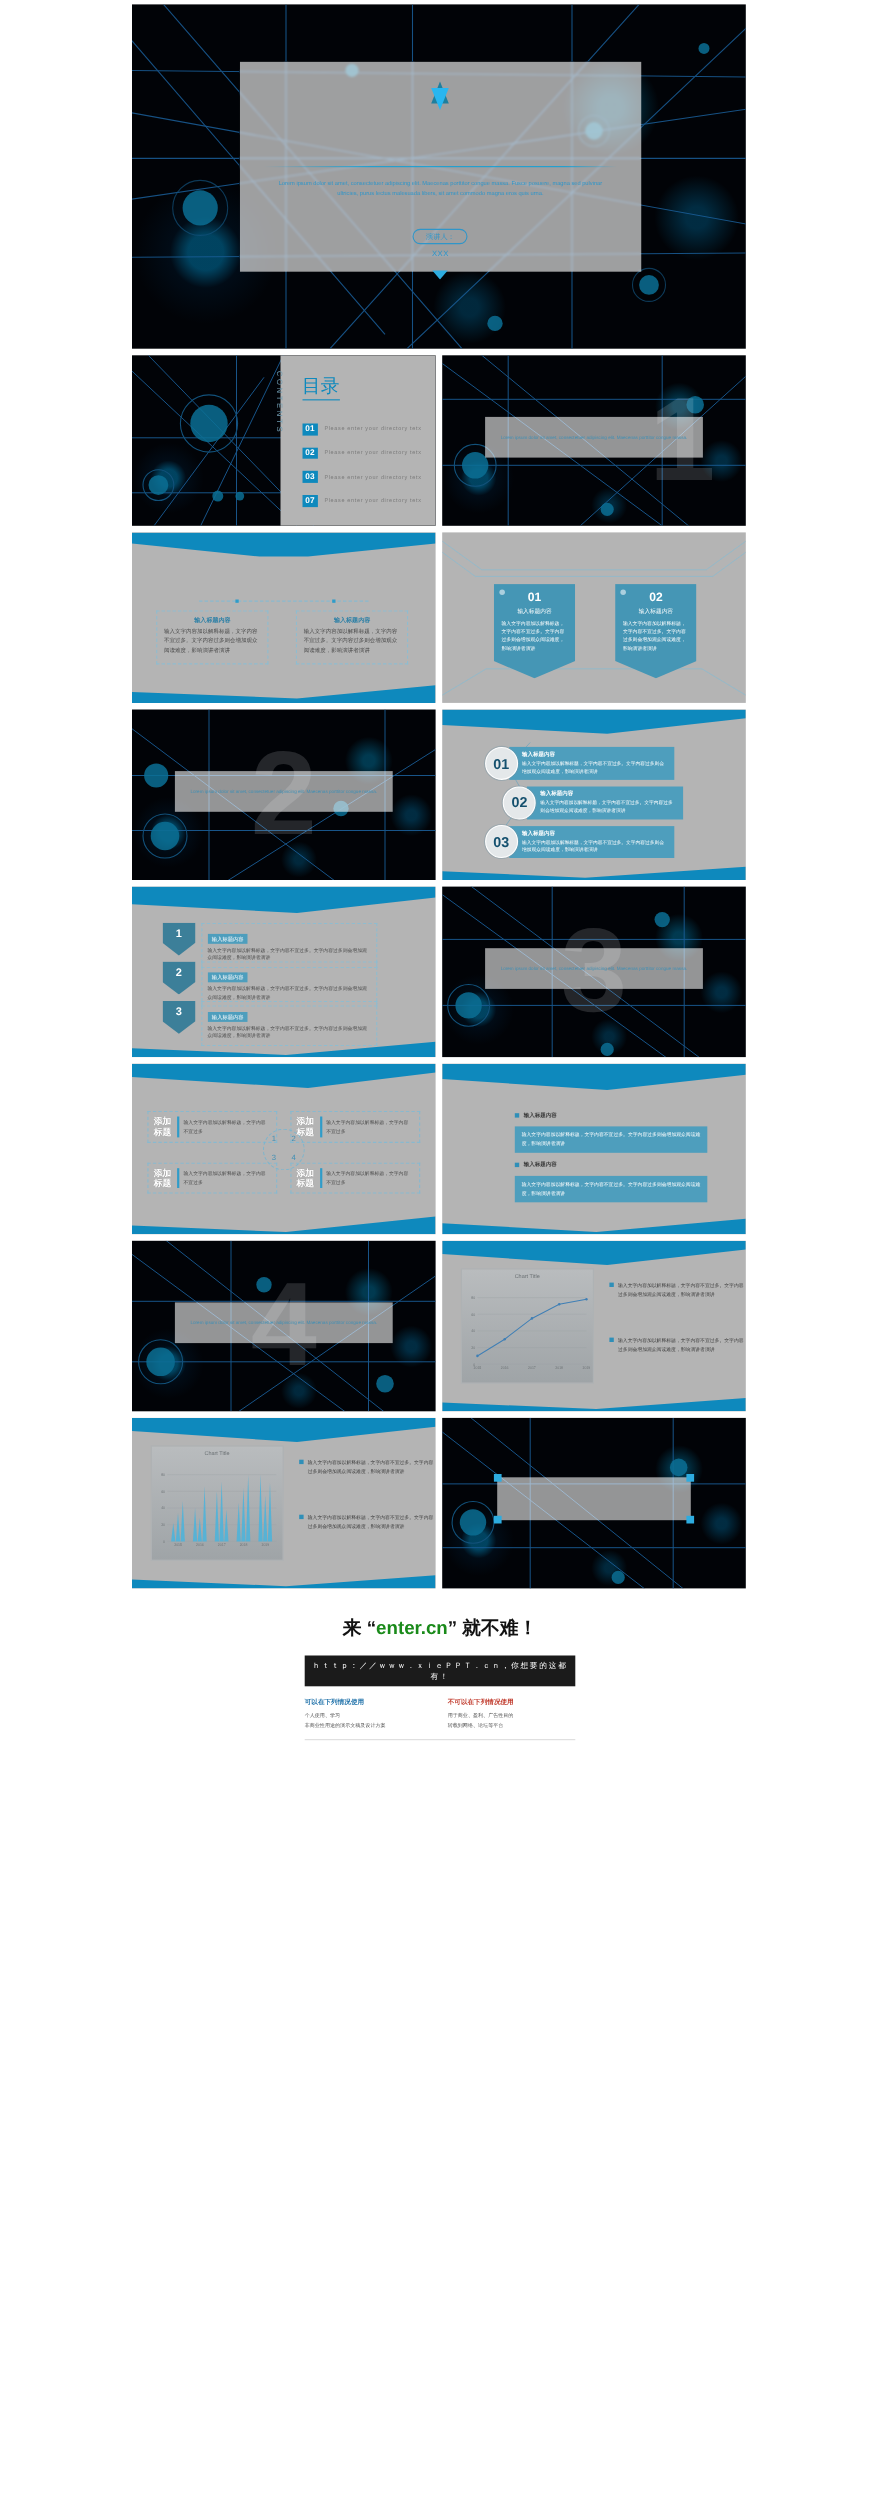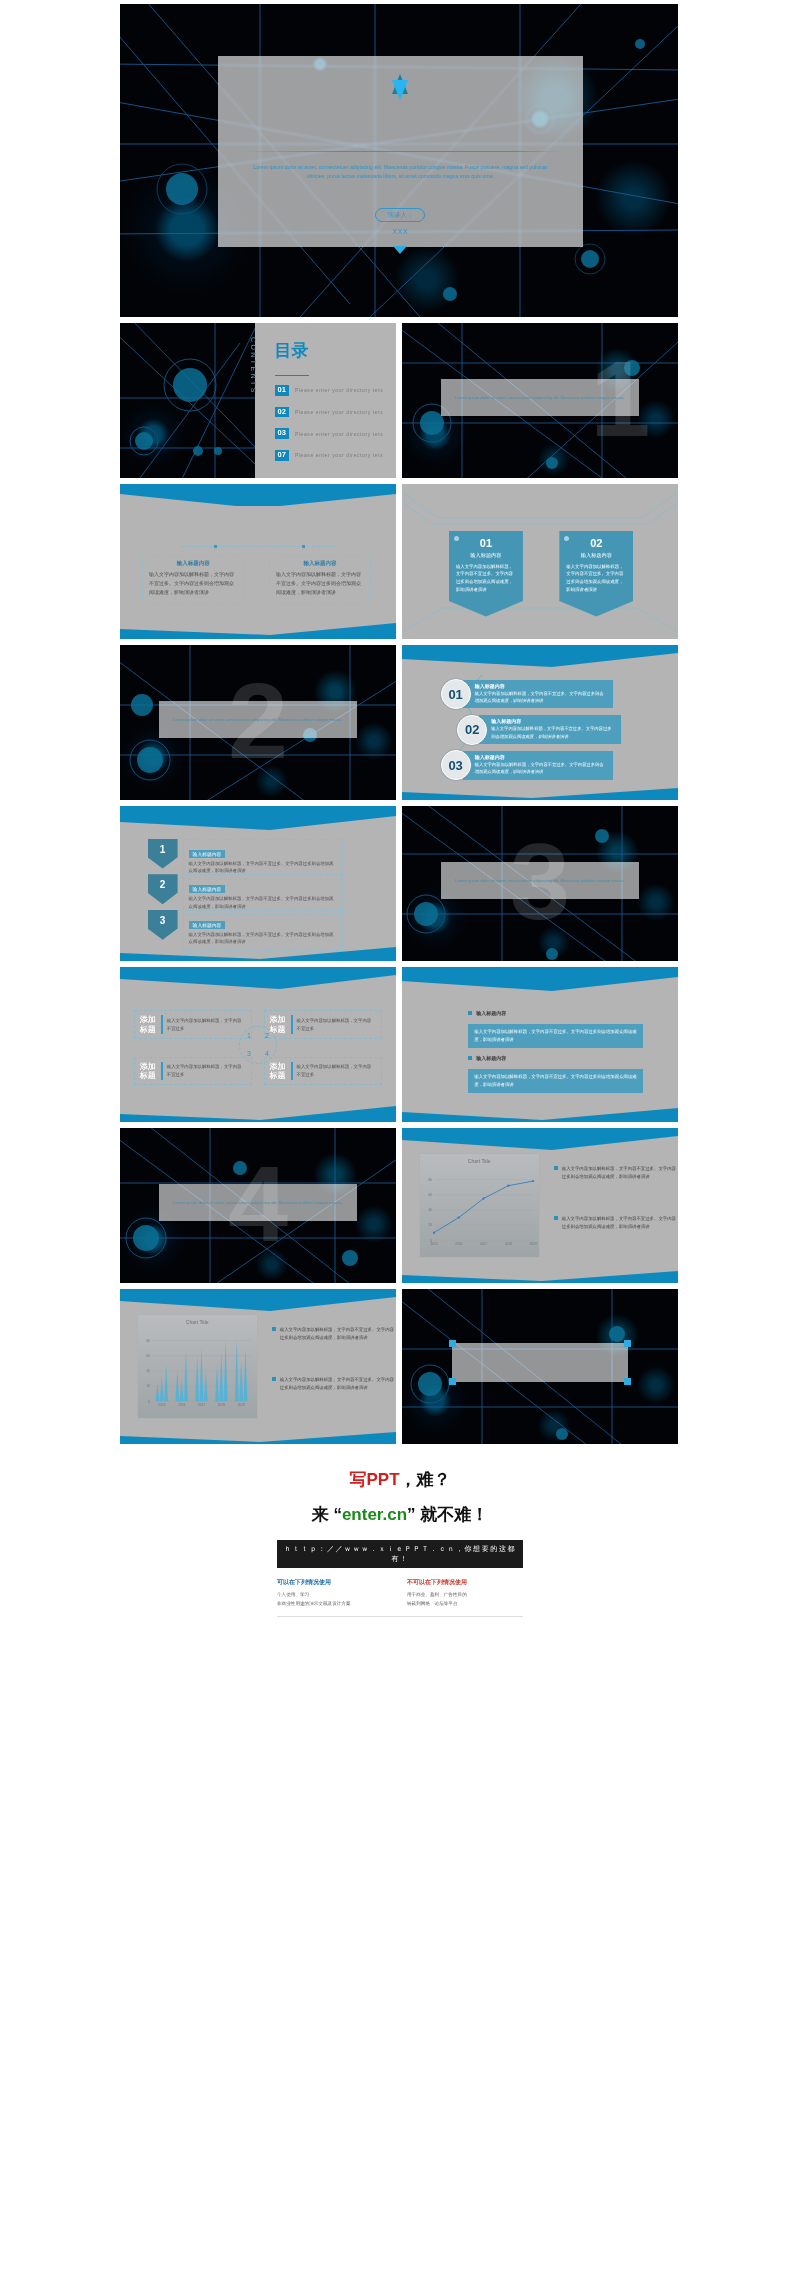--- a/index.html
+++ b/index.html
@@ -97,24 +97,24 @@
     background: #b4b4b4;
   }
   .contents-vert {
     position: absolute; left: 47.2%; top: 9%;
     writing-mode: vertical-rl;
     font-size: 7px; letter-spacing: 2.4px;
     color: #6f9bb0;
   }
   .mulu {
     position: absolute; left: 56%; top: 12%;
-    font-size: 17px; font-weight: bold;
+    font-size: 17px; font-weight: normal;
     color: #0e89bd;
     border-bottom: 1.5px solid #0e89bd;
-    padding-bottom: 16px; line-height: 1;
+    padding-bottom: 4px; line-height: 1;
   }
   .toc-item {
     position: absolute; left: 56%;
     display: flex; align-items: center; gap: 6px;
   }
   .toc-num {
     background: #0e89bd; color: #fff;
     font-size: 7.5px; font-weight: bold;
     padding: 1px 3px; line-height: 1.15;
   }
@@ -822,23 +822,20 @@
       <span class="thk-corner" style="left:-3px; top:-3px;"></span>
       <span class="thk-corner" style="right:-3px; top:-3px;"></span>
       <span class="thk-corner" style="left:-3px; bottom:-3px;"></span>
       <span class="thk-corner" style="right:-3px; bottom:-3px;"></span>
     </div>
   </div>
 
 </div>
 
 <div class="promo">
-  <div class="promo-l1">
-    <span class="c-red">写PPT</span><span class="c-blk">，难？</span>
-  </div>
   <div class="promo-l2">
     <span class="c-blk">来 “</span><span class="c-grn">enter.cn</span><span class="c-blk">” 就不难！</span>
   </div>
   <div class="promo-url">ｈｔｔｐ：／／ｗｗｗ．ｘｉｅＰＰＴ．ｃｎ，你想要的这都有！</div>
   <div class="promo-cols">
     <div>
       <div class="pc-h">可以在下列情况使用</div>
       <div class="pc-li">个人使用、学习</div>
       <div class="pc-li">非商业性用途的演示文稿及设计方案</div>
     </div>

